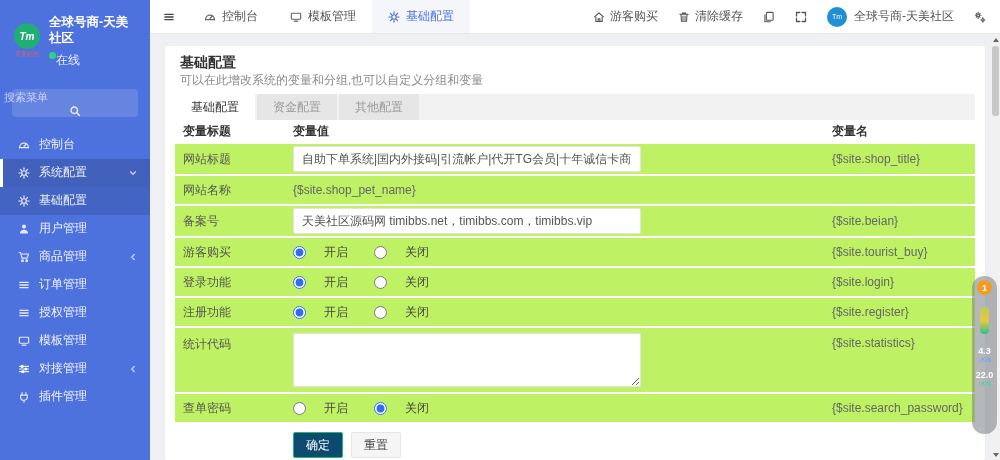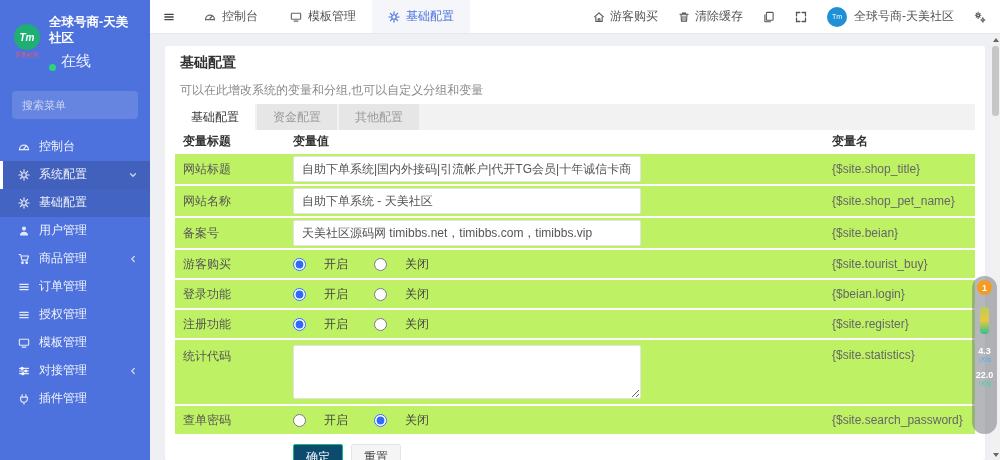--- a/index.html
+++ b/index.html
@@ -8,23 +8,23 @@
   .ico { width:12px; height:12px; display:inline-block; vertical-align:-1px; flex:none; }
   .ico svg { width:100%; height:100%; display:block; }
 
   
   .sidebar { position:absolute; left:0; top:0; width:150px; height:460px; background:#4d72dd; color:#fff; z-index:2; }
   .brand { display:flex; align-items:center; gap:9px; padding:14px 12px 10px 14px; }
   .logo-wrap { display:flex; flex-direction:column; align-items:center; }
   .logo { width:26px; height:26px; border-radius:50%; background:#1fae73; color:#fff; font-size:10px; font-style:italic; font-weight:bold; display:flex; align-items:center; justify-content:center; }
   .logo-cap { font-size:6px; color:#ff5b5b; margin-top:1px; white-space:nowrap; }
   .brand-title { font-size:12.5px; font-weight:bold; line-height:1.3; }
-  .brand-status { display:flex; align-items:flex-end; gap:5px; font-size:15px; margin-top:5px; color:#eef2ff; }
+  .brand-status { display:flex; align-items:flex-start; font-size:12px; margin-top:5px; color:#eef2ff; }
   .dot { width:7px; height:7px; border-radius:50%; background:#2ad57e; }
-  .search { margin:10px 12px 14px; height:28px; background:rgba(255,255,255,.14); border-radius:4px; display:flex; align-items:center; padding:0 10px; }
+  .search { margin:10px 12px 14px; height:28px; background:rgba(255,255,255,.14); border-radius:4px; display:flex; align-items:center; padding:0 10px;flex-direction:column; }
   .search input { flex:1; background:transparent; border:none; outline:none; color:#fff; font-size:11px; }
   .search input::placeholder { color:rgba(255,255,255,.65); }
   .search .ico { color:#fff; opacity:.9; }
   .menu-item { height:28px; display:flex; align-items:center; gap:9px; padding:0 12px 0 18px; font-size:12px; color:rgba(255,255,255,.92); cursor:pointer; position:relative; }
   .menu-item .ico { color:rgba(255,255,255,.85); }
   .menu-item .chev { margin-left:auto; width:10px; height:10px; opacity:.85; }
   .mi-active { background:rgba(0,0,0,.14); border-left:3px solid #fff; padding-left:15px; }
   .mi-sub-current { background:rgba(0,0,0,.22); }
   .mi-sub { background:rgba(0,0,0,.12); }
 
@@ -38,21 +38,21 @@
   .top-right { margin-left:auto; display:flex; align-items:center; gap:20px; padding-right:14px; color:#555; }
   .top-link { display:flex; align-items:center; gap:5px; cursor:pointer; }
   .top-icon { color:#555; cursor:pointer; }
   .userbox { display:flex; align-items:center; gap:7px; cursor:pointer; }
   .avatar { width:20px; height:20px; border-radius:50%; background:#1f8fd6; color:#fff; font-size:7px; display:flex; align-items:center; justify-content:center; }
 
   
   .content { position:absolute; left:150px; right:0; top:34px; bottom:0; background:#eef0f3; padding:12px 15px 0; }
   .card { background:#fff; border-radius:2px; height:100%; padding:8px 10px 0; box-shadow:0 1px 2px rgba(0,0,0,.04); }
   .page-title { font-size:14px; font-weight:bold; line-height:16px; padding-left:5px; }
-  .page-sub { font-size:12px; color:#8a8a8a; line-height:16px; margin-top:12px; padding-left:5px; }
+  .page-sub { font-size:12px; color:#8a8a8a; line-height:16px; margin-top:2px; padding-left:5px; }
   .tabstrip { margin-top:6px; background:#f2f2f2; display:flex; gap:2px; height:26px; }
   .ctab { padding:0 16px; display:flex; align-items:center; font-size:12px; background:#e6e6e6; color:#9a9a9a; cursor:pointer; }
   .ctab.active { background:#fff; color:#333; }
 
   .vtable { margin-top:0; }
   .vrow { display:flex; align-items:center; background:#bef264; border-bottom:2px solid #fff; padding:2px 8px; min-height:30px; }
   .vrow.head { background:#fff; font-weight:bold; min-height:24px; }
   .c-label { width:110px; color:#555; flex:none; }
   .c-value { flex:1; display:flex; align-items:center; }
   .c-var { width:135px; color:#666; flex:none; }
@@ -337,23 +337,20 @@
       <div class="vrow">
         <div class="c-label">网站标题</div>
         <div class="c-value">
             <input class="txt-input" type="text" value="自助下单系统|国内外接码|引流帐户|代开TG会员|十年诚信卡商 - 天美社区" style="">
           </div>
         <div class="c-var">{$site.shop_title}</div>
       </div>
 
       <div class="vrow">
         <div class="c-label">网站名称</div>
-        <div class="c-value">
-            <input class="txt-input" type="text" value="自助下单系统 - 天美社区" style="">
-          </div>
         <div class="c-var">{$site.shop_pet_name}</div>
       </div>
 
       <div class="vrow">
         <div class="c-label">备案号</div>
         <div class="c-value">
             <input class="txt-input" type="text" value="天美社区源码网 timibbs.net，timibbs.com，timibbs.vip" style="">
           </div>
         <div class="c-var">{$site.beian}</div>
       </div>
@@ -382,21 +379,21 @@
             <label class="radio-opt">
                 <input type="radio" name="login" checked="" style="">
                 <span>开启</span>
               </label>
             <label class="radio-opt">
                 <input type="radio" name="login" style="">
                 <span>关闭</span>
               </label>
           </div>
         </div>
-        <div class="c-var">{$beian.login}</div>
+        <div class="c-var">{$site.login}</div>
       </div>
 
       <div class="vrow">
         <div class="c-label">注册功能</div>
         <div class="c-value">
           <div class="radio-group">
             <label class="radio-opt">
                 <input type="radio" name="register" checked="" style="">
                 <span>开启</span>
               </label>

